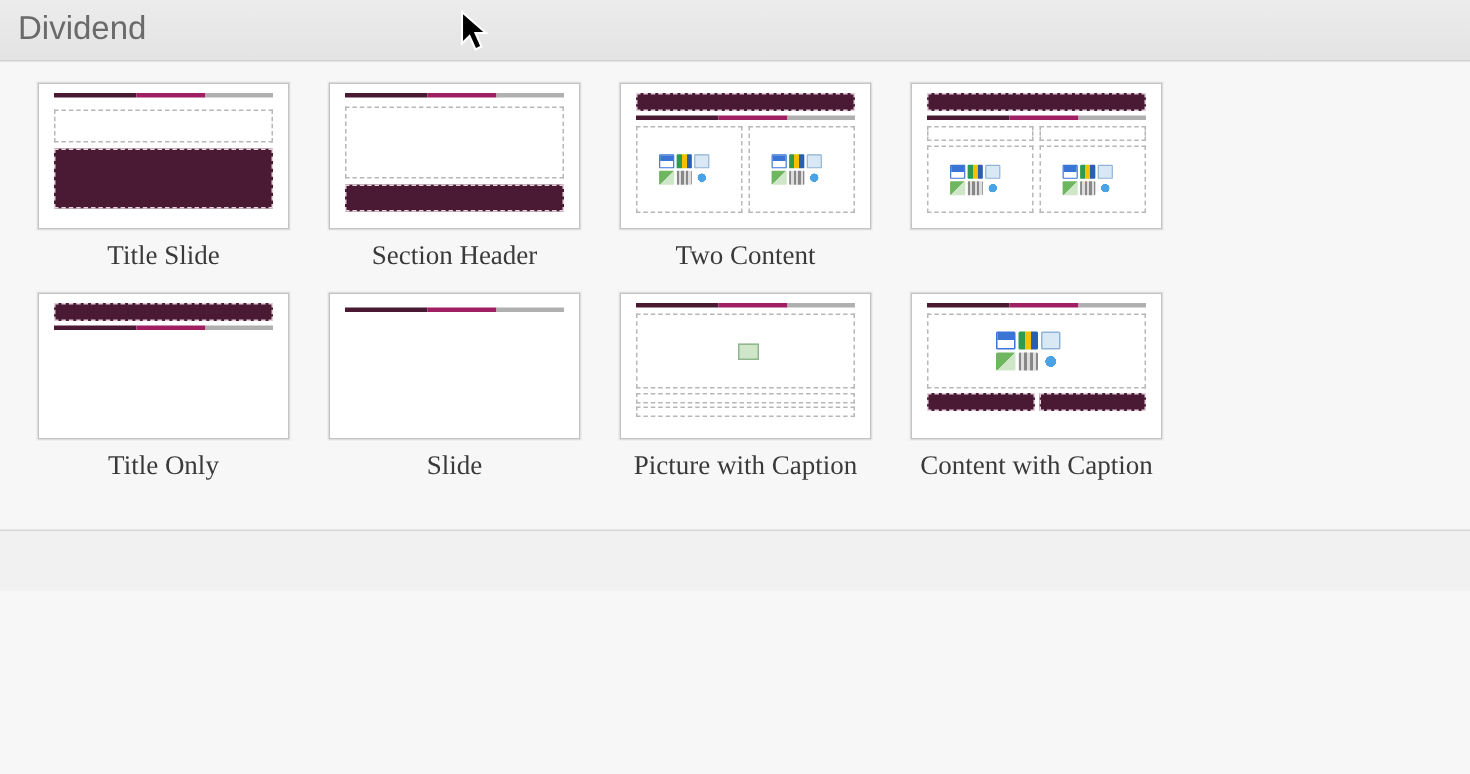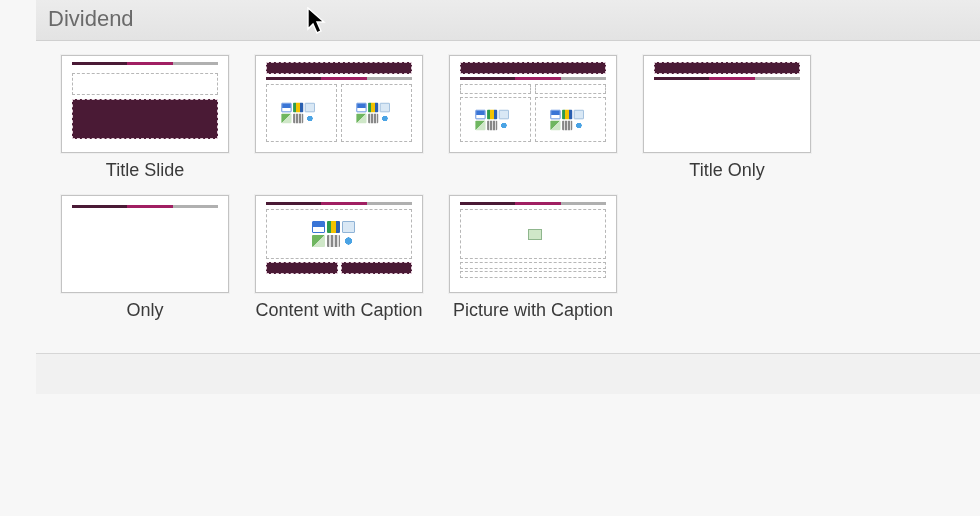--- a/index.html
+++ b/index.html
@@ -14,21 +14,21 @@
   }
   * { box-sizing: border-box; }
   html, body {
     margin: 0; padding: 0;
     width: 980px; height: 516px;
     font-family: -apple-system, "Helvetica Neue", Arial, sans-serif;
     color: var(--text);
     background: var(--body-bg);
     overflow: hidden;
   }
-  .panel { width: 980px; height: 516px; position: relative; padding-left: 36px; }
+  .panel { width: 980px; height: 516px; position: relative; }
   .header {
     background: linear-gradient(to bottom, #ececec, #e3e3e3);
     border-bottom: 1px solid #d0d0d0;
     padding: 6px 14px 8px 12px;
     font-size: 22px;
     color: #6a6a6a;
   }
   .gallery {
     padding: 14px 8px 18px 12px;
     display: flex;
@@ -46,20 +46,21 @@
     border: 1px solid var(--thumb-border);
     background: #fff;
     position: relative;
     padding: 6px 10px 8px 10px;
     box-shadow: 0 0 0 1px rgba(0,0,0,.03);
   }
   .layout-label {
     margin-top: 7px;
     font-size: 18px;
     text-align: center;
+    font-family: Liberation Serif, serif;
   }
   
   .dividend-rule {
     display: flex;
     height: 3px;
     width: 100%;
   }
   .dividend-rule > span { display: block; height: 100%; }
   .dividend-rule .seg-a { width: 38%; background: var(--accent-maroon); }
   .dividend-rule .seg-b { width: 31%; background: var(--accent-magenta); }
@@ -148,20 +149,32 @@
             <span class="seg-b"></span>
             <span class="seg-c"></span>
           </div>
         <div class="ph" style="margin-top:8px;height:22px;"></div>
         <div class="ph-fill-maroon" style="margin-top:4px;height:40px;"></div>
       </div>
       <div class="layout-label">Title Slide</div>
     </div>
 
 
+    <div class="layout-item">
+      <div class="thumb">
+        <div class="dividend-rule">
+            <span class="seg-a"></span>
+            <span class="seg-b"></span>
+            <span class="seg-c"></span>
+          </div>
+        <div class="ph" style="margin-top:6px;height:48px;"></div>
+        <div class="ph-fill-maroon" style="margin-top:4px;height:18px;"></div>
+      </div>
+      <div class="layout-label">Section Header</div>
+    </div>
 
     <div class="layout-item">
       <div class="thumb">
         <div class="dividend-bar"></div>
         <div class="dividend-rule" style="margin-top:3px;">
             <span class="seg-a"></span>
             <span class="seg-b"></span>
             <span class="seg-c"></span>
           </div>
         <div style="display:flex;gap:4px;margin-top:4px;">
@@ -184,20 +197,21 @@
                 <span class="mi mi-cube"></span>
                 <span></span>
               <span class="mi mi-pic"></span>
                 <span class="mi mi-film"></span>
                 <span class="mi mi-swirl"></span>
                 <span></span>
             </div>
           </div>
         </div>
       </div>
+      <div class="layout-label">Two Content</div>
     </div>
 
     <div class="layout-item">
       <div class="thumb">
         <div class="dividend-bar"></div>
         <div class="dividend-rule" style="margin-top:3px;">
             <span class="seg-a"></span>
             <span class="seg-b"></span>
             <span class="seg-c"></span>
           </div>
@@ -249,21 +263,37 @@
     </div>
 
     <div class="layout-item">
       <div class="thumb">
         <div class="dividend-rule" style="margin-top:3px;">
             <span class="seg-a"></span>
             <span class="seg-b"></span>
             <span class="seg-c"></span>
           </div>
       </div>
-      <div class="layout-label">Only</div>
+      <div class="layout-label">Slide</div>
+    </div>
+
+    <div class="layout-item">
+      <div class="thumb">
+        <div class="dividend-rule">
+            <span class="seg-a"></span>
+            <span class="seg-b"></span>
+            <span class="seg-c"></span>
+          </div>
+        <div class="ph" style="margin-top:4px;height:50px;position:relative;">
+          <div class="pic-icon" style="left:67px;top:19px;"></div>
+        </div>
+        <div class="ph" style="margin-top:3px;height:7px;"></div>
+        <div class="ph" style="margin-top:2px;height:7px;"></div>
+      </div>
+      <div class="layout-label">Picture with Caption</div>
     </div>
 
     <div class="layout-item">
       <div class="thumb">
         <div class="dividend-rule">
             <span class="seg-a"></span>
             <span class="seg-b"></span>
             <span class="seg-c"></span>
           </div>
         <div class="ph" style="margin-top:4px;height:50px;position:relative;">
@@ -279,36 +309,20 @@
           </div>
         </div>
         <div style="display:flex;gap:3px;margin-top:3px;">
           <div class="ph-fill-maroon" style="flex:1;height:12px;"></div>
           <div class="ph-fill-maroon" style="flex:1;height:12px;"></div>
         </div>
       </div>
       <div class="layout-label">Content with Caption</div>
     </div>
 
-    <div class="layout-item">
-      <div class="thumb">
-        <div class="dividend-rule">
-            <span class="seg-a"></span>
-            <span class="seg-b"></span>
-            <span class="seg-c"></span>
-          </div>
-        <div class="ph" style="margin-top:4px;height:50px;position:relative;">
-          <div class="pic-icon" style="left:67px;top:19px;"></div>
-        </div>
-        <div class="ph" style="margin-top:3px;height:7px;"></div>
-        <div class="ph" style="margin-top:2px;height:7px;"></div>
-      </div>
-      <div class="layout-label">Picture with Caption</div>
-    </div>
-
   </div>
 
   <div class="actions">
     <div class="action">
       
       
     </div>
 
   </div>
 

